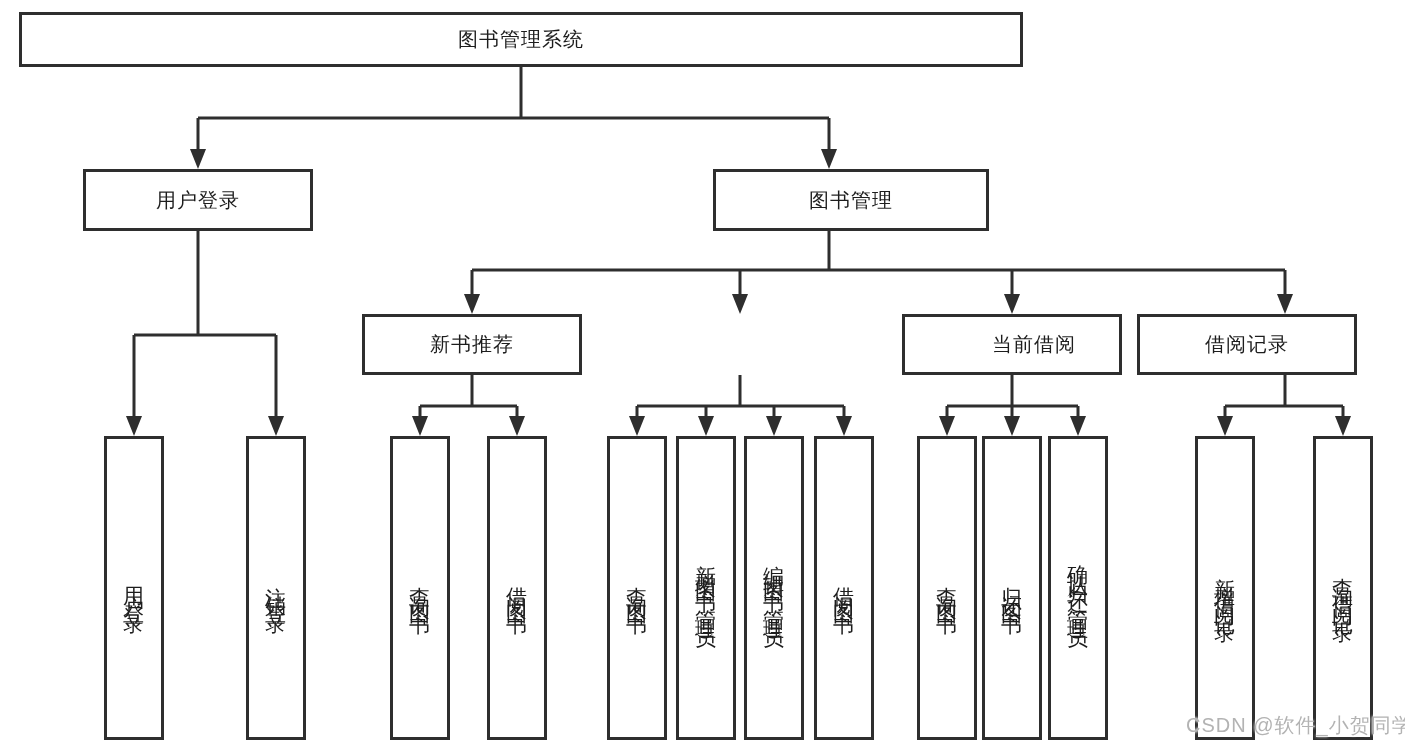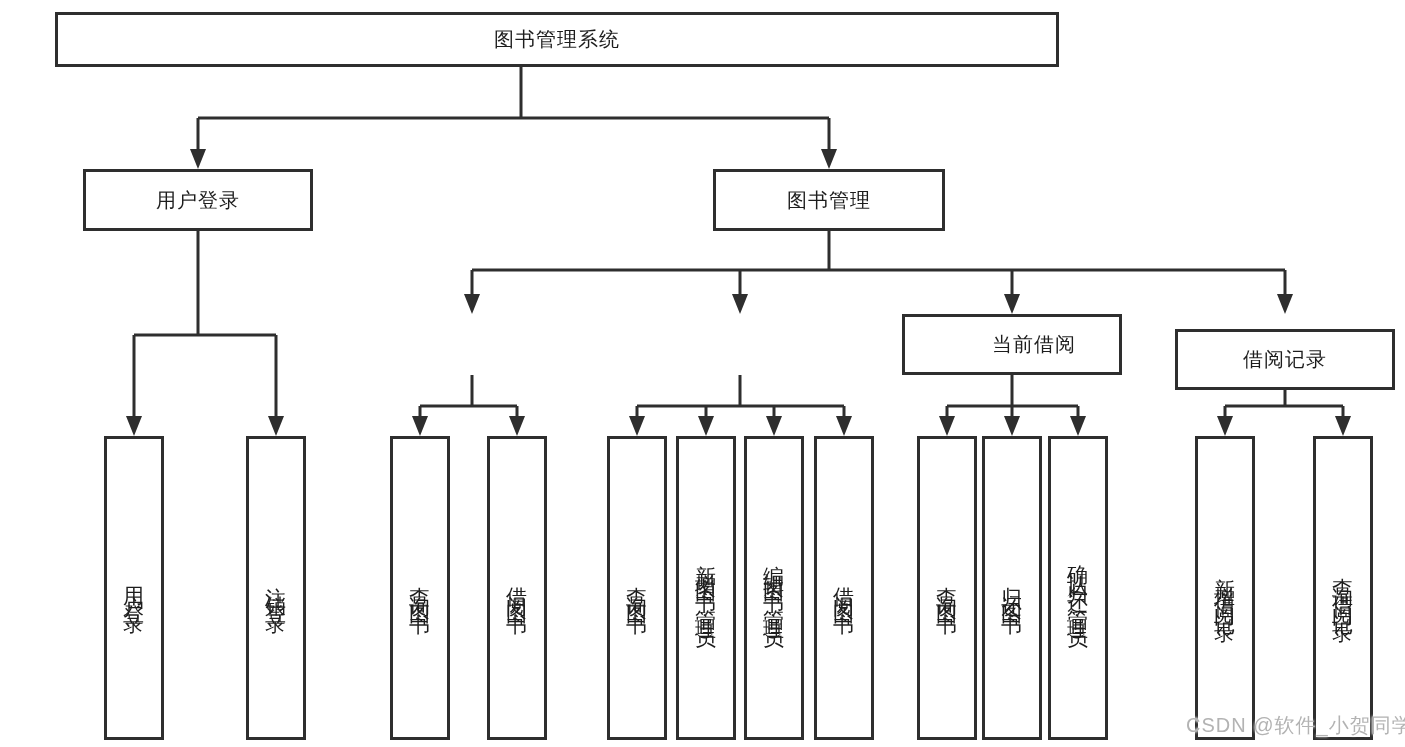--- a/index.html
+++ b/index.html
@@ -30,21 +30,21 @@
     background: #fff;
     border: 3px solid var(--line, #2e2e2e);
     display: flex;
     align-items: center;
     justify-content: center;
     color: var(--text, #1d1d1d);
     font-size: 20px;
     letter-spacing: 1px;
     text-align: center;
   }
-  .root-box  { left: 19px;  top: 12px;  width: 1004px; height: 55px; margin-left: 36px; }
+  .root-box  { left: 19px;  top: 12px;  width: 1004px; height: 55px; }
   .l2-box    { top: 169px; height: 62px; }
   .l3-box    { top: 314px; height: 61px; width: 220px; }
   .leaf {
     top: 436px; height: 304px; width: 60px;
     writing-mode: vertical-rl;
     text-orientation: mixed;
     font-size: 21px;
     line-height: 1;
     letter-spacing: 9px;
     padding: 0;
@@ -108,28 +108,31 @@
     </g>
   </svg>
 
   <div class="box root-box">
     <span>图书管理系统</span>
   </div>
 
   <div class="box l2-box" style="left:83px;width:230px;">
     <span>用户登录</span>
   </div>
-  <div class="box l2-box" style="left:713px;width:232px;">
+  <div class="box l2-box" style="left:713px;width:276px;">
     <span>图书管理</span>
   </div>
 
+  <div class="box l3-box" style="left:362px;">
+    <span>新书推荐</span>
+  </div>
   <div class="box l3-box" style="left:902px;padding-left:44px;">
     <span>当前借阅</span>
   </div>
-  <div class="box l3-box" style="left:1175px;margin-top:15px;">
+  <div class="box l3-box" style="left:1137px;">
     <span>借阅记录</span>
   </div>
 
   <div class="box leaf" style="left:104px;">用户登录</div>
   <div class="box leaf" style="left:246px;">注销登录</div>
 
   <div class="box leaf" style="left:390px;">查询图书</div>
   <div class="box leaf" style="left:487px;">借阅图书</div>
 
   <div class="box leaf" style="left:607px;">查询图书</div>

